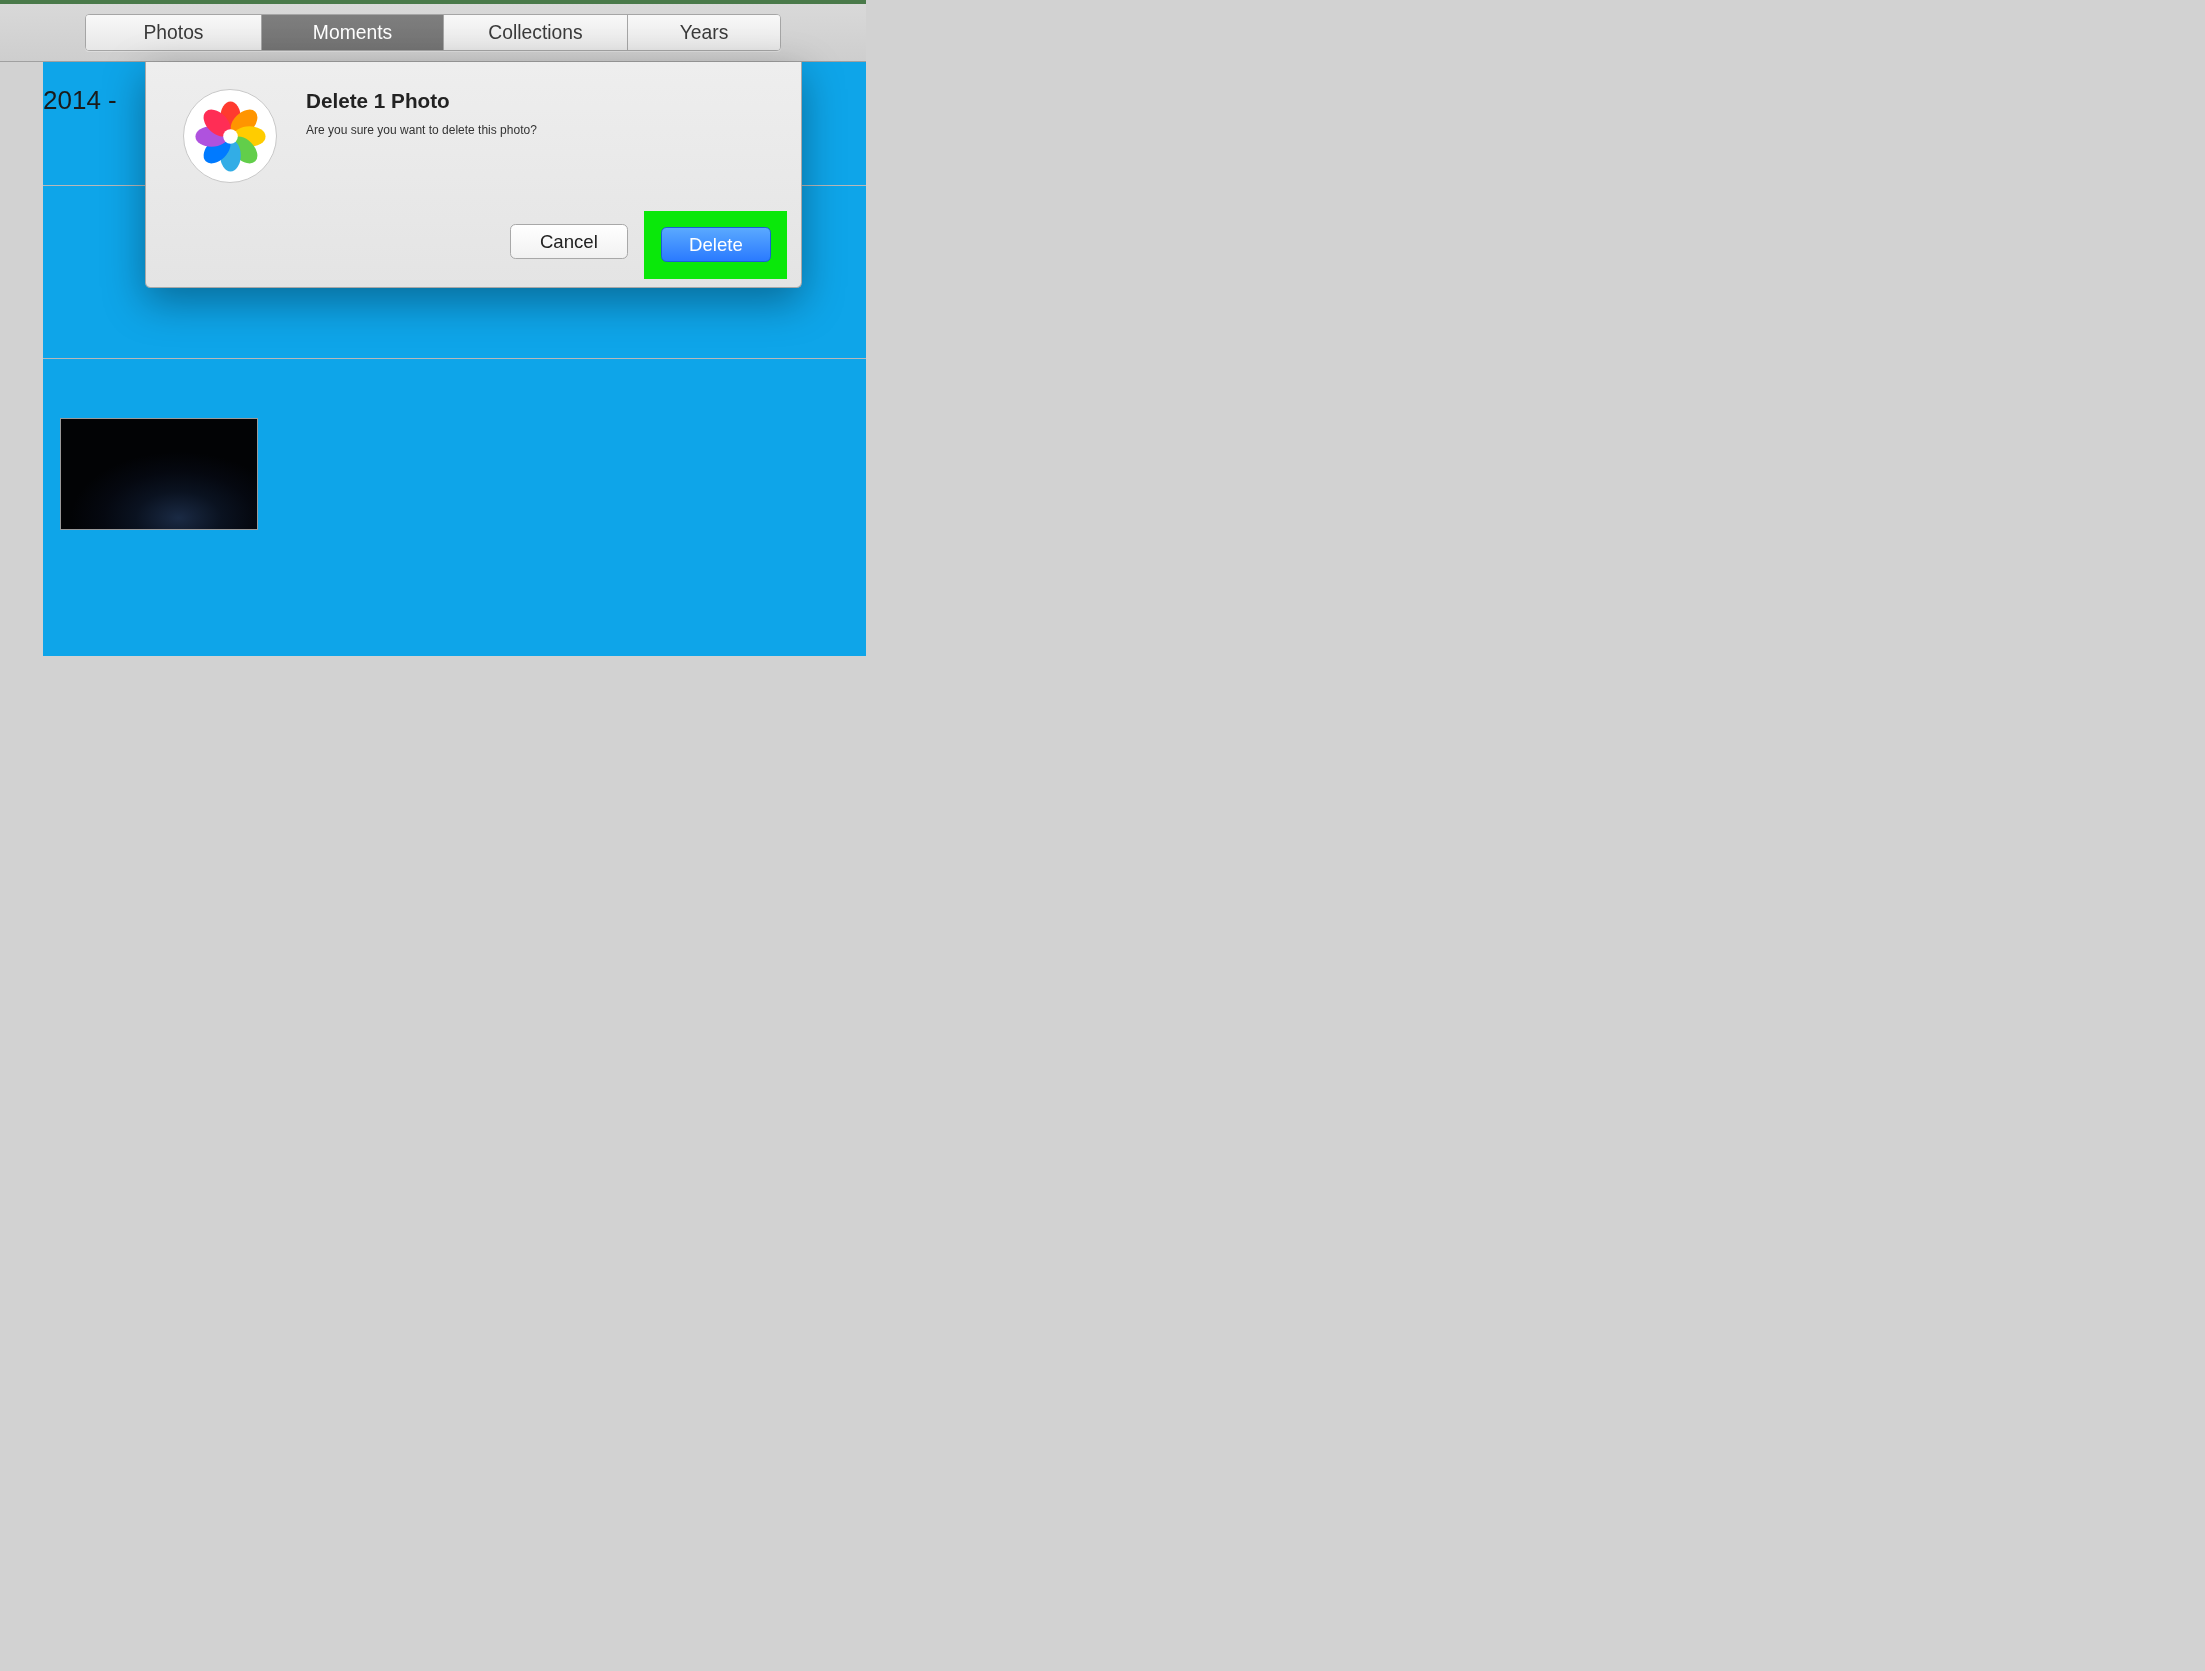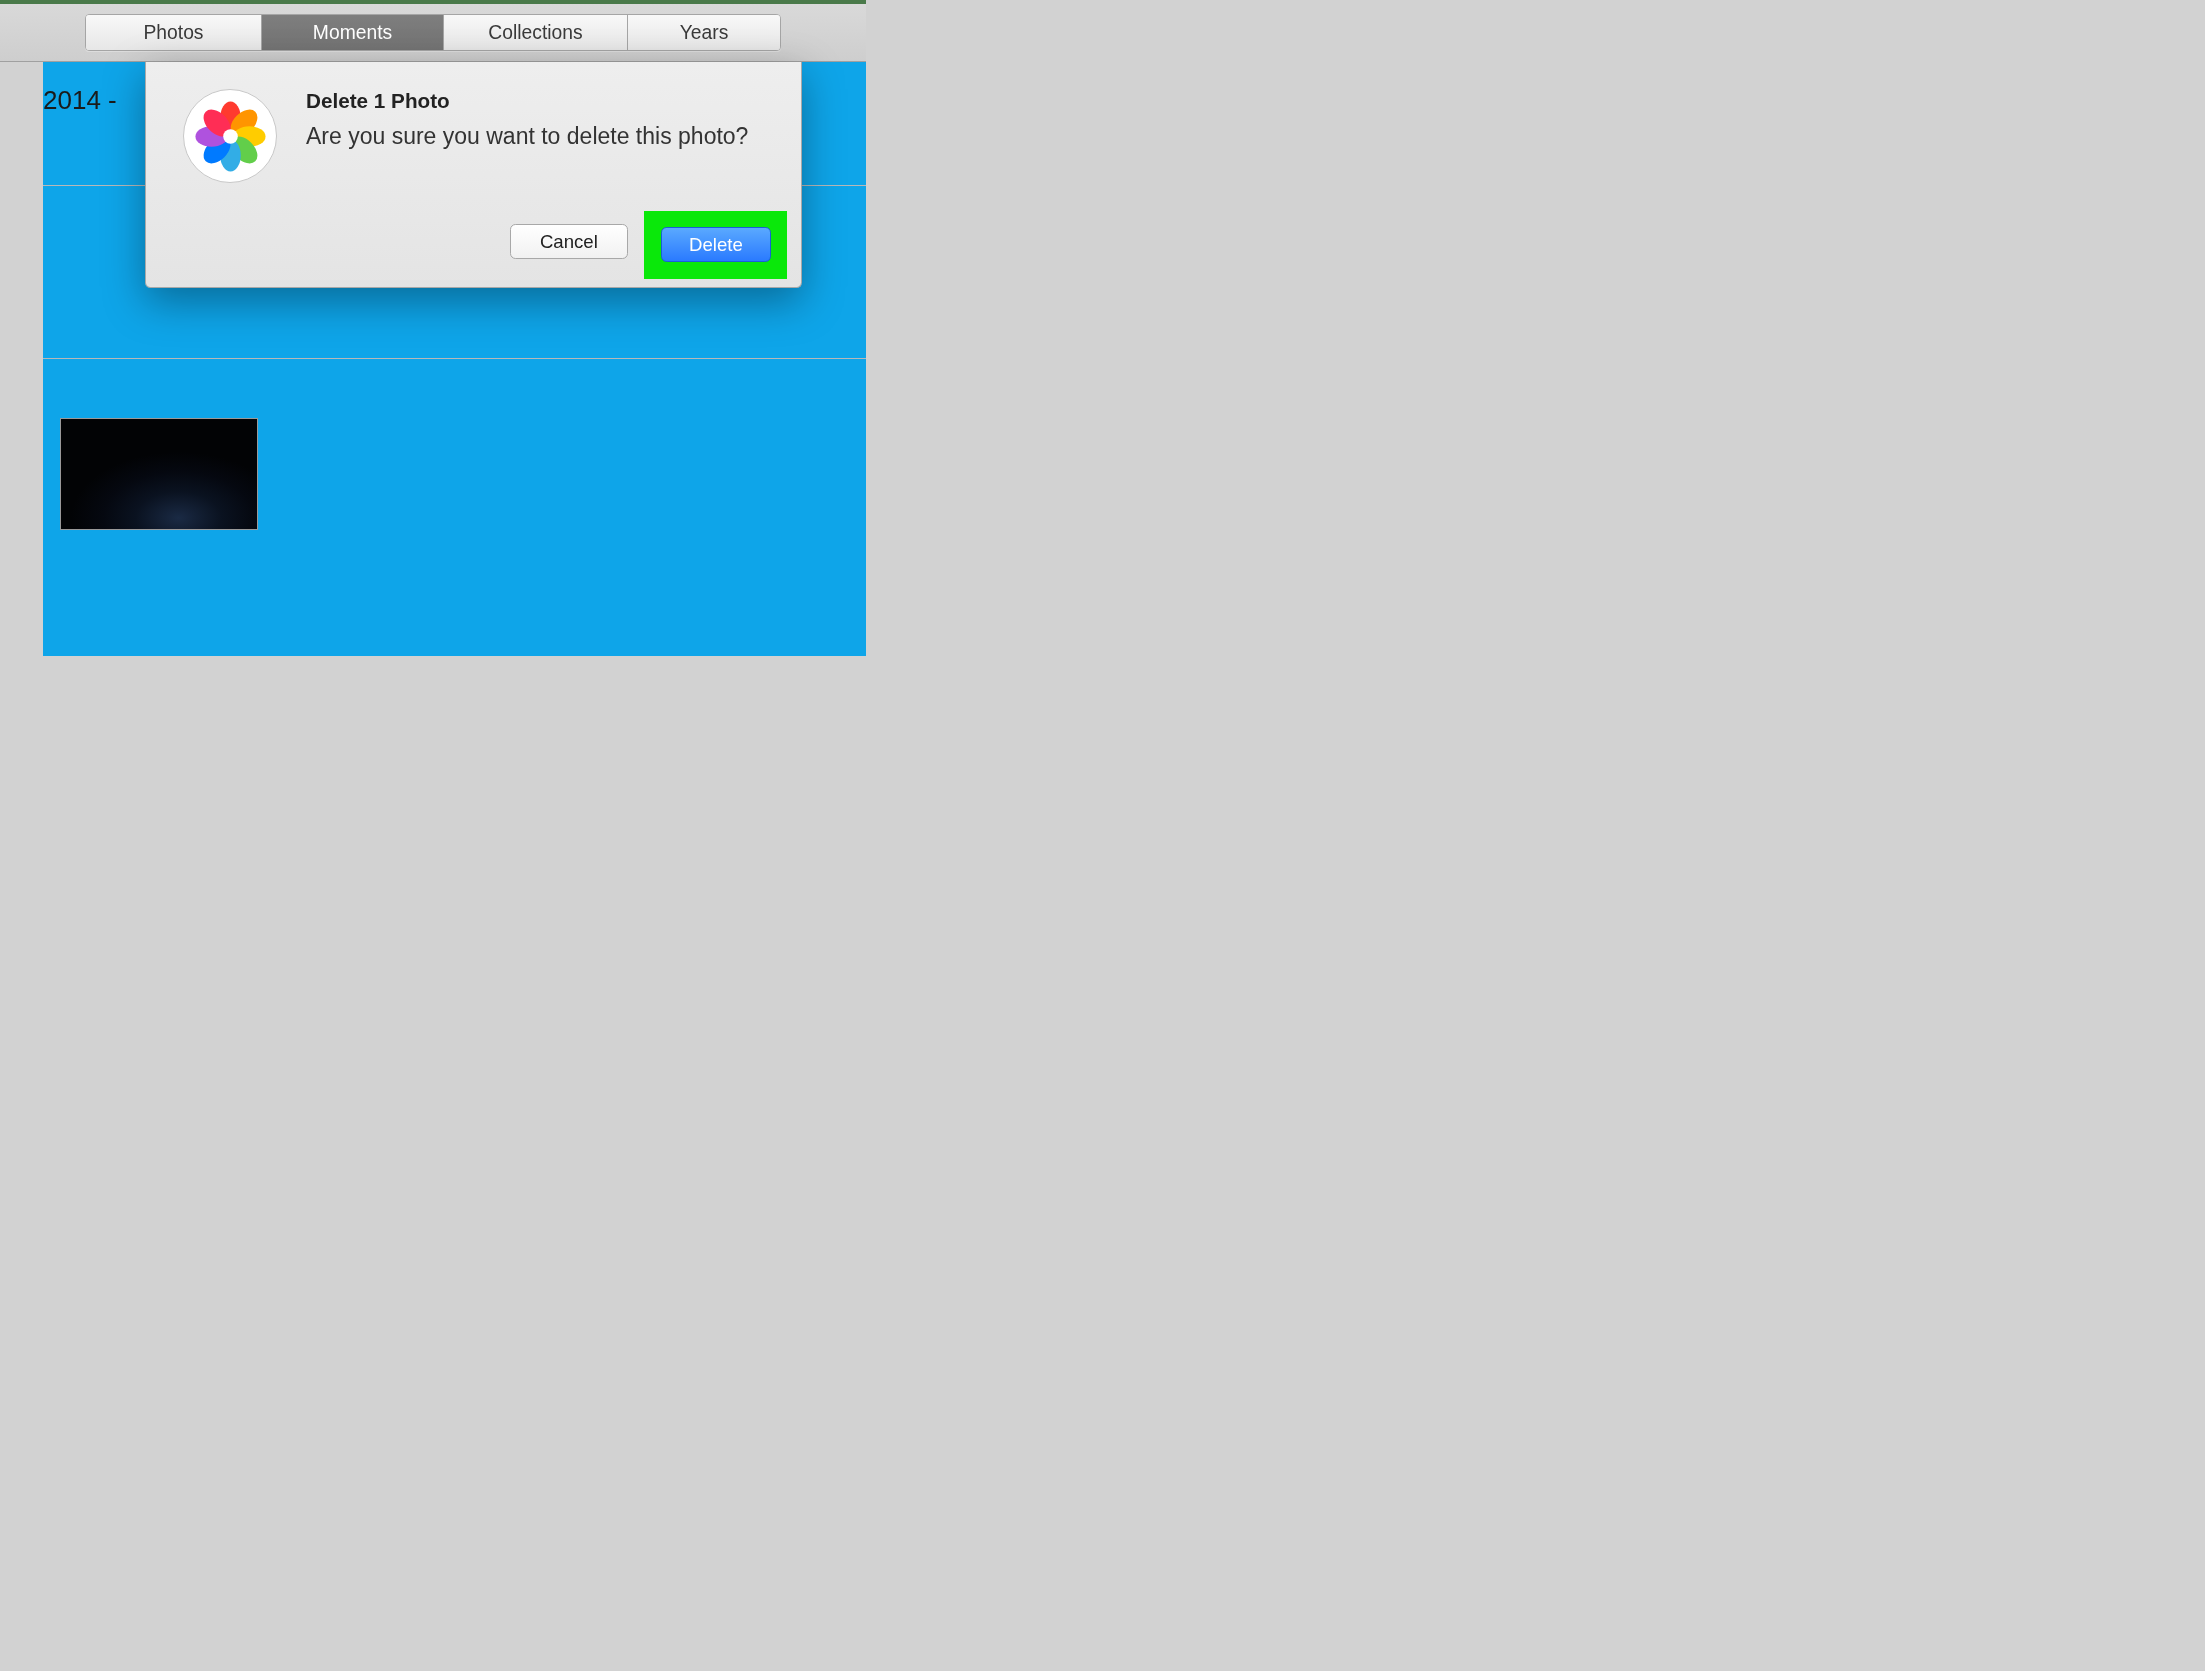--- a/index.html
+++ b/index.html
@@ -166,21 +166,21 @@
     }
 
     .dialog-title {
       font-size: 20.7px;
       font-weight: 700;
       color: #222;
       margin-bottom: 9.6px;
     }
 
     .dialog-message {
-      font-size: 23px;
+      font-size: 12px;
       color: #333;
     }
 
     .dialog-buttons {
       display: flex;
       justify-content: flex-end;
       align-items: center;
       margin-top: 27.6px;
       gap: 0;
     }

